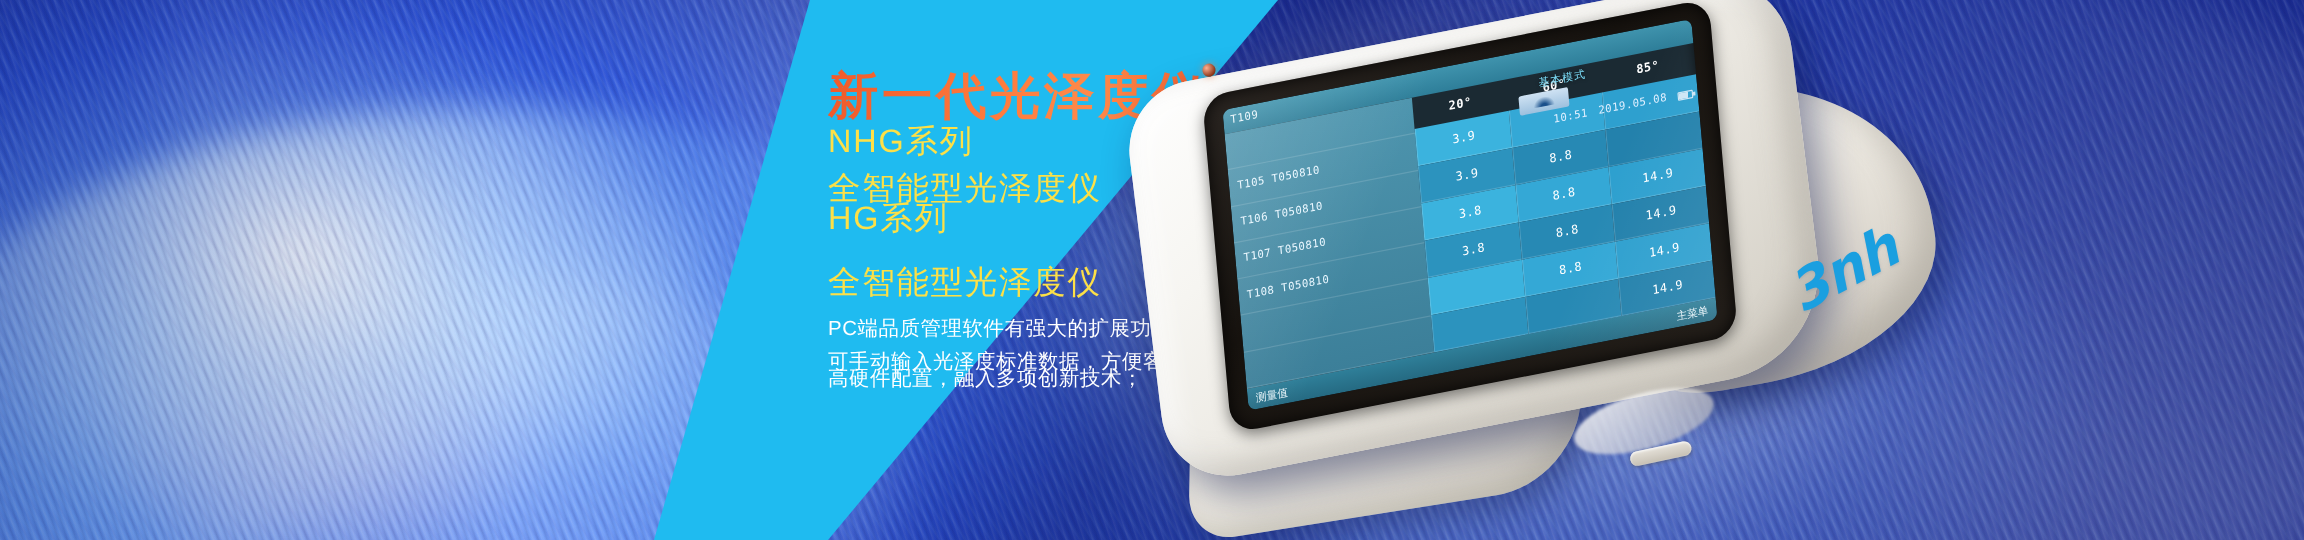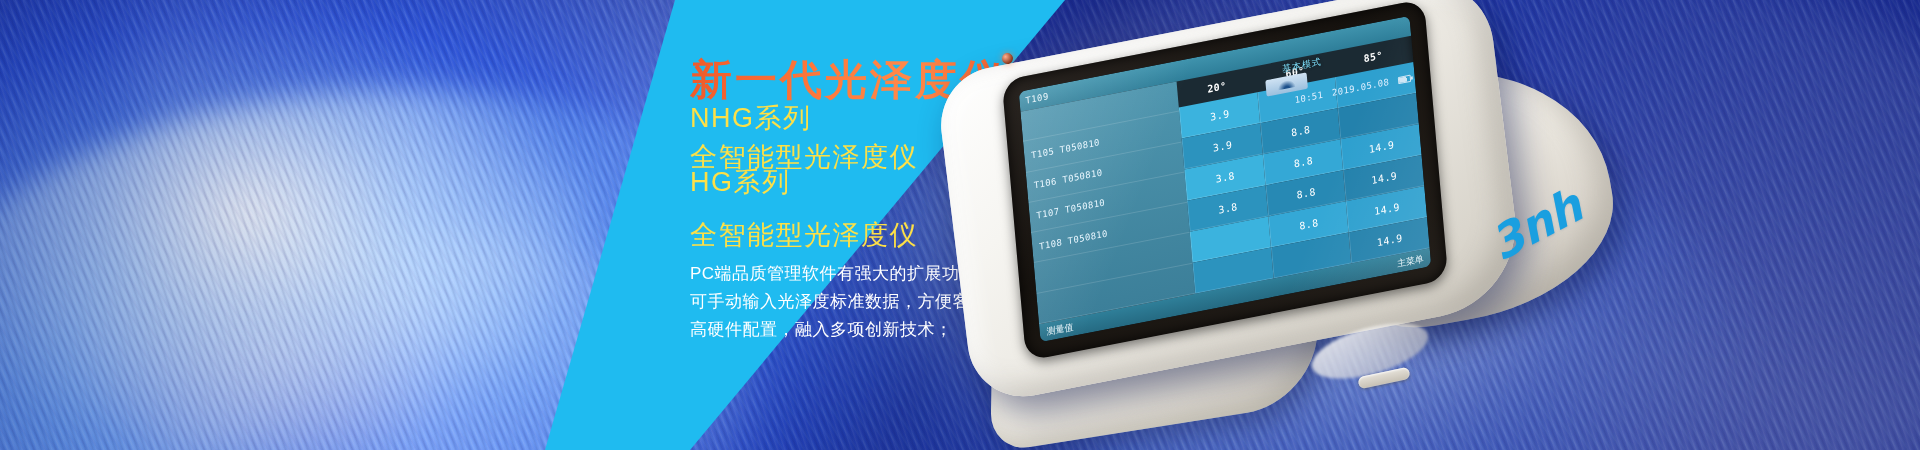--- a/index.html
+++ b/index.html
@@ -133,21 +133,21 @@
   .sub1{top:100px;}
   .sub2{top:139px;}
   .sub3{top:164px;}
   .sub4{top:217px;}
   .descline{
     position:absolute; left:0;
     color:#ffffff; font-size:17px; letter-spacing:.5px; white-space:nowrap;
   }
   .d1{top:262px;}
   .d2{top:290px;}
-  .d3{top:318px;}
+  .d3{top:304px;}
 
   
   .device{
     position:absolute; left:880px; top:10px; width:800px; height:430px;
   }
   .dev-body{
     position:absolute; left:70px; top:14px; width:560px; height:330px;
     background:linear-gradient(146deg,#ffffff 0%,#f6f5f1 28%,#e9e6df 58%,#d9d5cc 85%,#c9c4ba 100%);
     border-radius:54px 70px 86px 60px;
     transform:rotate(-11deg) skewX(-4deg);

